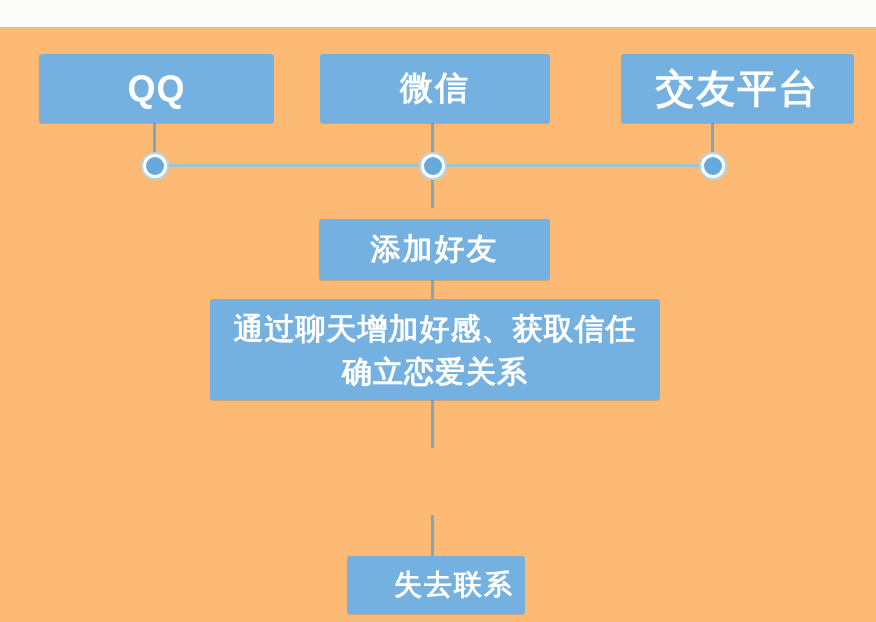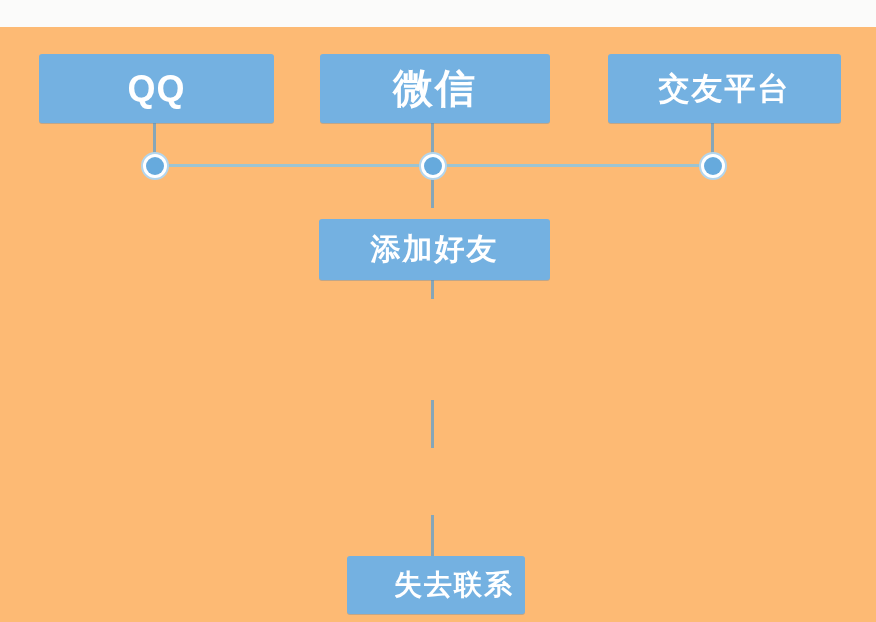--- a/index.html
+++ b/index.html
@@ -24,22 +24,22 @@
     flex-direction: column;
     align-items: center;
     justify-content: center;
     color: #ffffff;
     font-weight: bold;
     text-align: center;
     box-shadow: 0 1px 0 rgba(80,130,175,0.35);
     letter-spacing: 2px;
   }
   .node-qq        { left: 39px;  top: 27px;  width: 235px; height: 69px;  font-size: 36px; letter-spacing: 1px; }
-  .node-wechat    { left: 320px; top: 27px;  width: 230px; height: 69px;  font-size: 40px; }
-  .node-platform  { left: 608px; top: 27px;  width: 233px; height: 69px;  font-size: 31px; }
+  .node-wechat    { left: 320px; top: 27px;  width: 230px; height: 69px;  font-size: 33px; }
+  .node-platform  { left: 621px; top: 27px;  width: 233px; height: 69px;  font-size: 39px; }
   .node-addfriend { left: 319px; top: 192px; width: 231px; height: 61px;  font-size: 30px; }
   .node-trust     { left: 210px; top: 272px; width: 450px; height: 101px; font-size: 30px; line-height: 43px; letter-spacing: 1px; }
   .node-defraud   { left: 253px; top: 421px; width: 362px; height: 67px;  font-size: 30px; letter-spacing: 1px; }
   .node-lost      { left: 347px; top: 529px; width: 178px; height: 58px;  font-size: 28px; padding-left: 36px; }
 
   .vline {
     position: absolute;
     width: 3px;
     background: #86a6b8;
   }
@@ -99,19 +99,23 @@
     <span>微信</span>
   </div>
   <div class="node node-platform">
     <span>交友平台</span>
   </div>
 
   <div class="node node-addfriend">
     <span>添加好友</span>
   </div>
 
+  <div class="node node-trust">
+    <span>通过聊天增加好感、获取信任</span>
+    <span>确立恋爱关系</span>
+  </div>
 
 
   <div class="node node-lost">
     <span>失去联系</span>
   </div>
 
 </div>
 
 </body></html>

